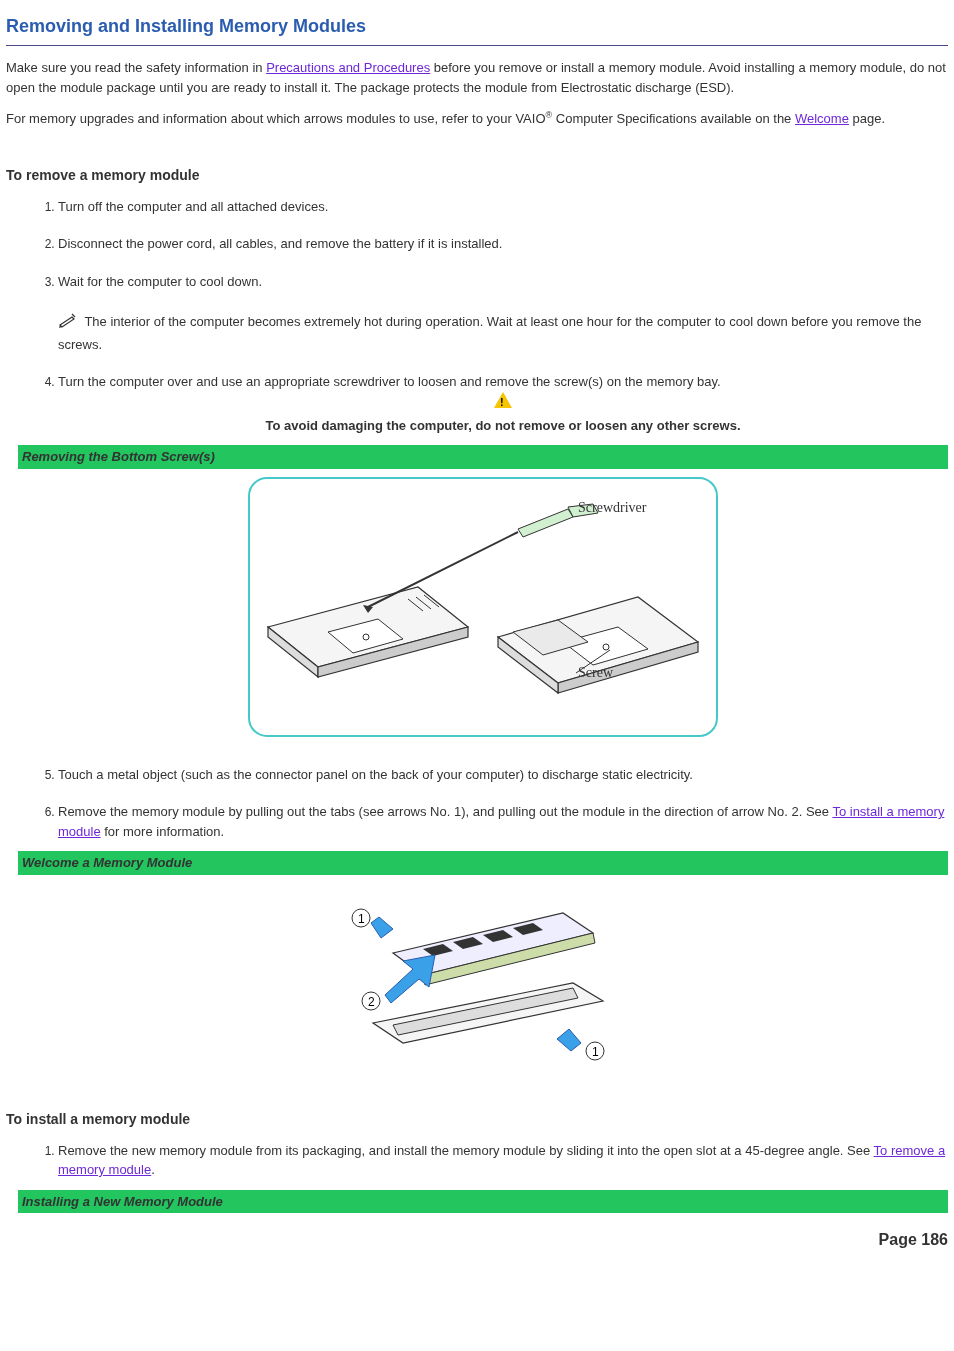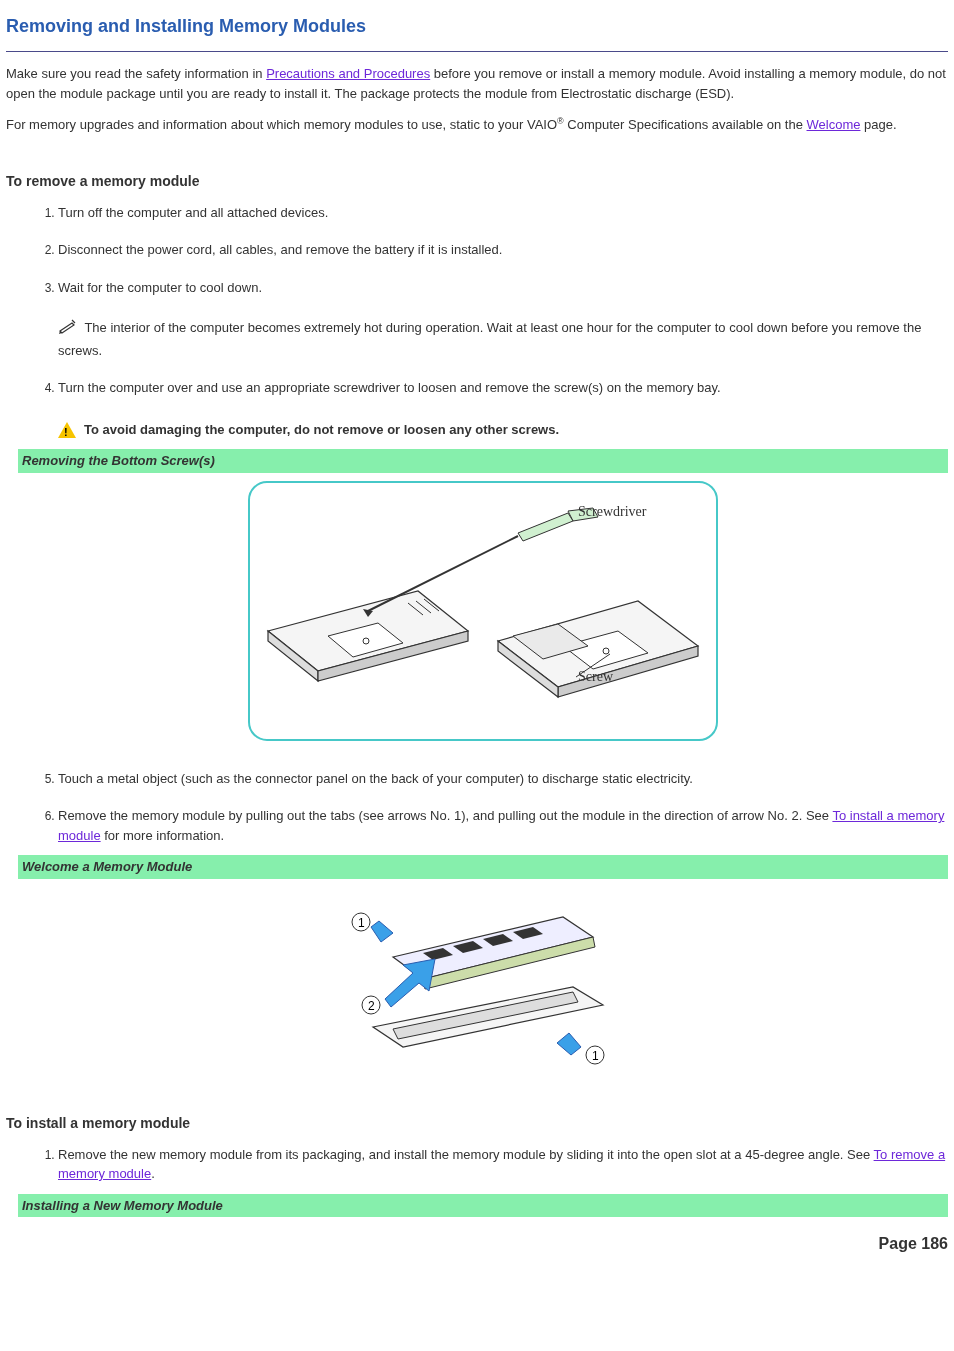--- a/index.html
+++ b/index.html
@@ -7,21 +7,21 @@
       font-size: 13px;
       color: #333333;
       margin: 8px 6px;
       padding: 0;
     }
     h1.page-title {
       color: #2a5db0;
       font-size: 18px;
       font-weight: bold;
       margin: 8px 0 4px 0;
-      padding-bottom: 14px;
+      padding-bottom: 8px;
       border-bottom: 1px solid #4a4a8a;
     }
     p { margin: 12px 0; line-height: 1.5; }
     a.link {
       color: #6d28d9;
       text-decoration: underline;
     }
     .reg { font-size: 9px; vertical-align: super; }
     h2.section-heading {
       font-size: 14px;
@@ -40,24 +40,24 @@
       font-size: 13px;
     }
     ol.steps > li::marker { font-size: 12px; }
     .note-icon {
       display: inline-block;
       vertical-align: middle;
       margin-right: 3px;
     }
     .note-text { margin-top: 20px; display:block;}
     .caution-block {
-      margin-top: 22px;
       display: flex;
       align-items: center;
       gap: 8px;
+      flex-direction: column;
     }
     .caution-icon {
       display: inline-block;
       width: 0;
       height: 0;
       border-left: 9px solid transparent;
       border-right: 9px solid transparent;
       border-bottom: 16px solid #f7c400;
       position: relative;
     }
@@ -65,21 +65,21 @@
       content: "!";
       position: absolute;
       left: -3px;
       top: 2px;
       color: #000;
       font-size: 11px;
       font-weight: bold;
     }
     .caution-text { font-weight: bold; }
     .figure-caption {
-      background: #86efac;
+      background: #22c55e;
       font-style: italic;
       font-weight: bold;
       font-size: 13px;
       padding: 2px 4px;
       margin-top: 10px;
       margin-left: -40px;
       margin-right: -6px;
     }
     .figure-area {
       display: flex;
@@ -99,21 +99,21 @@
 </head>
 <body>
 
 <h1 class="page-title">Removing and Installing Memory Modules</h1>
 
 <p>
   <span>Make sure you read the safety information in </span><a href="#" class="link">Precautions and Procedures</a><span> before you remove or install a memory module. Avoid installing a memory module, do not open the module package until you are ready to install it. The package protects the module from Electrostatic discharge (ESD).</span>
 </p>
 
 <p>
-  <span>For memory upgrades and information about which memory modules to use, static to your VAIO</span><span class="reg">®</span><span> Computer Specifications available on the </span><a href="#" class="link">Welcome</a><span> page.</span>
+  <span>For memory upgrades and information about which arrows modules to use, refer to your VAIO</span><span class="reg">®</span><span> Computer Specifications available on the </span><a href="#" class="link">Welcome</a><span> page.</span>
 </p>
 
 <h2 class="section-heading">To remove a memory module</h2>
 
 <ol class="steps">
   <li>Turn off the computer and all attached devices.</li>
   <li>Disconnect the power cord, all cables, and remove the battery if it is installed.</li>
   <li>
     <span>Wait for the computer to cool down.</span>
     <span class="note-text">

